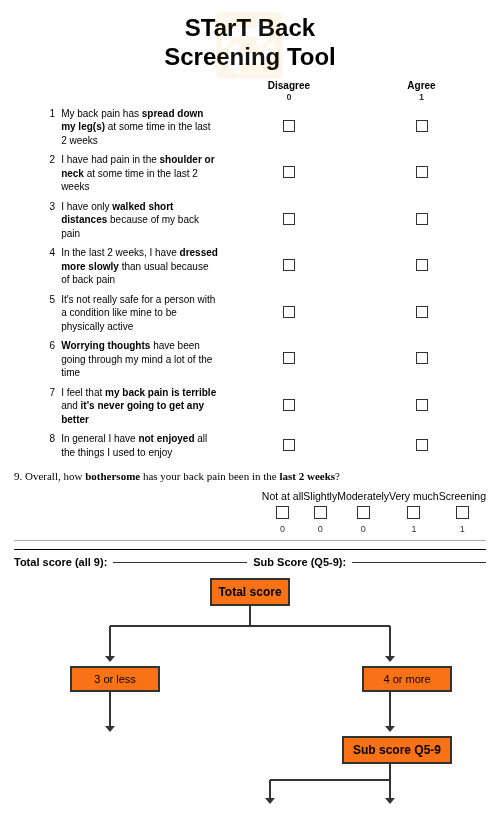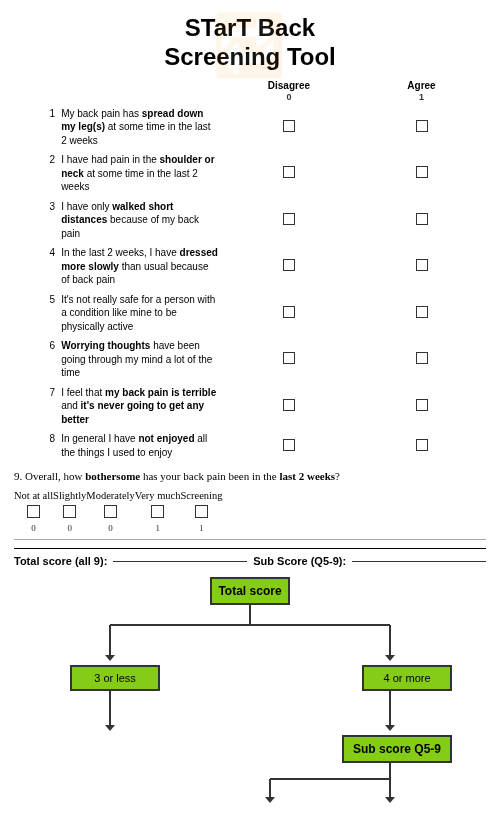--- a/index.html
+++ b/index.html
@@ -88,23 +88,22 @@
       margin-top: 1px;
     }
     .section-q9 {
       margin-top: 8px;
       margin-bottom: 4px;
       font-size: 11px;
       font-family: Liberation Serif, serif;
     }
     .q9-options {
       display: flex;
-      justify-content: flex-start;
+      justify-content: flex-end;
       margin: 8px 0 6px;
-      font-family: Liberation Serif, serif;
     }
     .q9-option {
       display: flex;
       flex-direction: column;
       align-items: center;
       gap: 4px;
     }
     .q9-option .opt-label {
       font-size: 10.5px;
       text-align: center;
@@ -155,21 +154,21 @@
       justify-content: center;
       align-items: flex-start;
       margin-bottom: 0;
       position: relative;
     }
     .fc-box {
       border: 2px solid #333;
       padding: 5px 0;
       text-align: center;
       font-size: 11px;
-      background: #84cc16;
+      background: #f97316;
       min-width: 80px;
       position: relative;
       z-index: 2;
     }
     .fc-box.bold-box {
       font-weight: bold;
       font-size: 12px;
     }
 
     .fc-level-1 {

